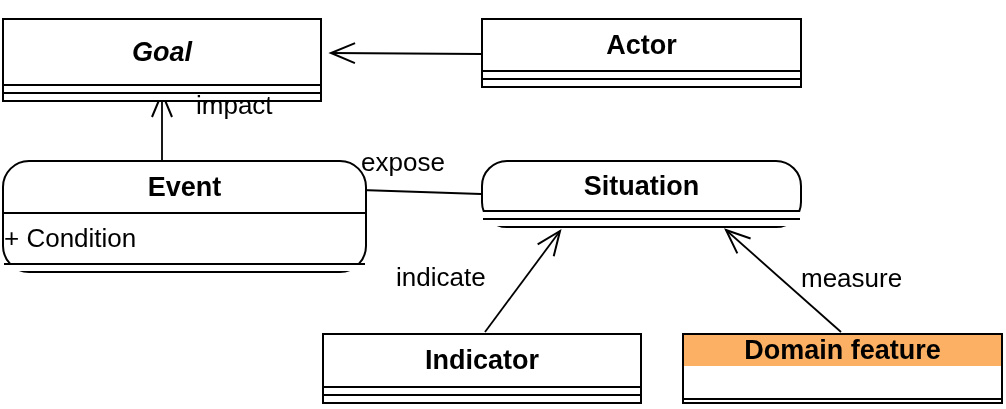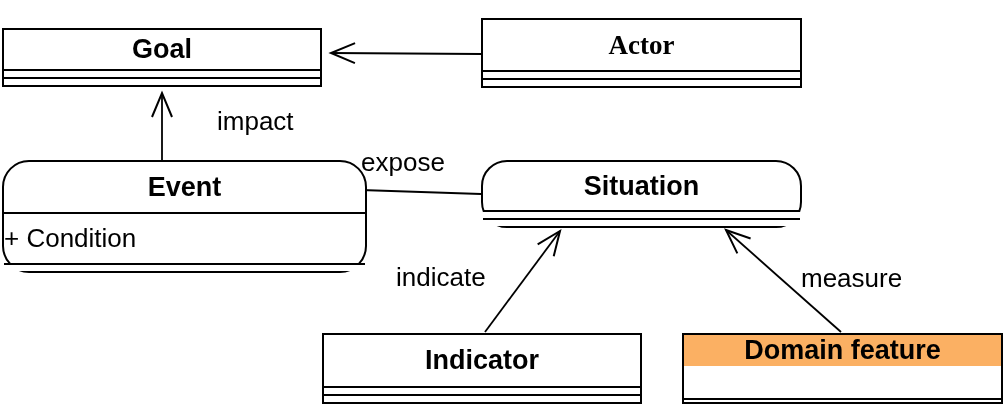--- a/index.html
+++ b/index.html
@@ -47,37 +47,37 @@
   .uml-stripe {
     height: 8px;
     box-sizing: border-box;
     border-top: 2px solid var(--line, #000000);
     background: #ffffff;
   }
   .uml-class.highlight .uml-name {
     background: var(--highlight, #fbb063);
   }
   
-  #box-goal      { left: 2px;   top: 28px;  width: 320px; height: 59px; }
-  #box-actor     { left: 481px; top: 18px;  width: 321px; height: 70px; font-family: Liberation Serif, serif; }
+  #box-goal      { left: 2px;   top: 18px;  width: 320px; height: 84px; font-style: italic; }
+  #box-actor     { left: 481px; top: 18px;  width: 321px; height: 70px; }
   #box-event     { left: 2px;   top: 160px; width: 365px; height: 113px; border-radius: 27px; }
   #box-situation { left: 481px; top: 160px; width: 321px; height: 68px; border-radius: 26px; }
   #box-indicator { left: 322px; top: 333px; width: 320px; height: 71px; }
   #box-domain    { left: 682px; top: 333px; width: 321px; height: 71px; gap: 32px; }
 
   
   .rel-label {
     position: absolute;
     font-size: 26px;
     line-height: 1.05;
     color: #000000;
     white-space: nowrap;
   }
   #label-desire   { left: 371px; top: 9px;  }
-  #label-impact   { left: 196px; top: 108px; margin-left: 21px; }
+  #label-impact   { left: 196px; top: 92px; }
   #label-expose   { left: 361px; top: 149px; }
   #label-indicate { left: 396px; top: 264px; }
   #label-measure  { left: 801px; top: 265px; }
 
   
   #arrows {
     position: absolute;
     left: 0; top: 0;
     pointer-events: none;
   }

